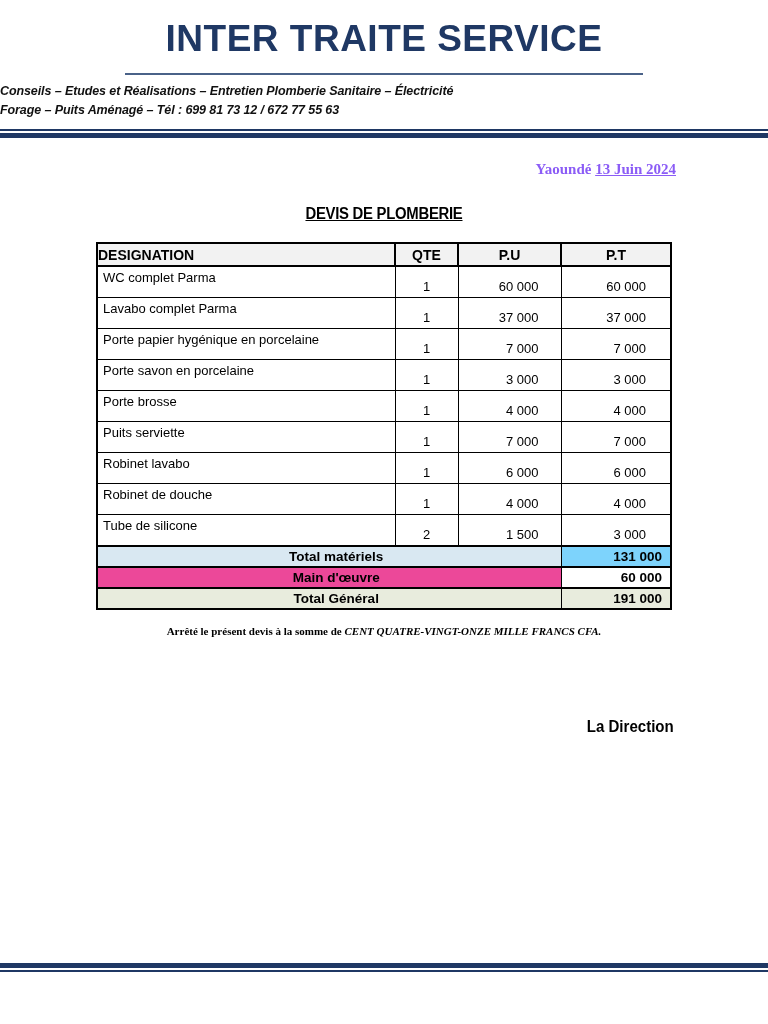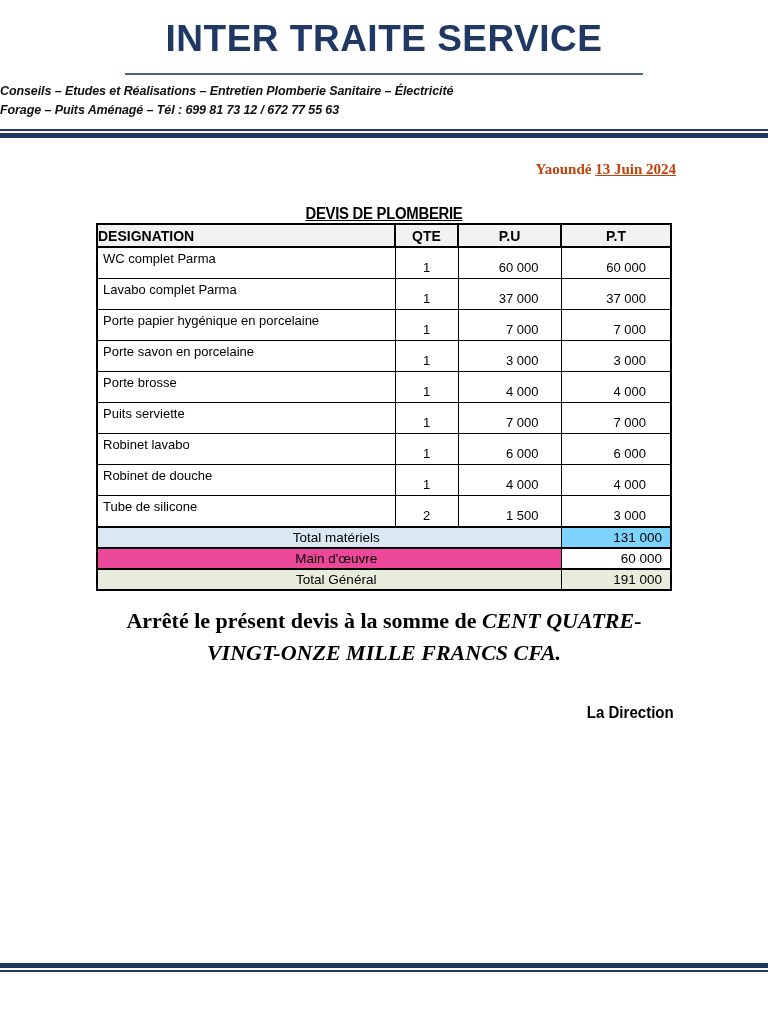--- a/index.html
+++ b/index.html
@@ -71,39 +71,40 @@
   .sheet {
     padding: 0 0 0 0;
   }
   .date-line {
     text-align: right;
     padding-right: 92px;
     padding-top: 23px;
     font-family: "Liberation Serif", serif;
     font-weight: bold;
     font-size: 15px;
-    color: #c2410c;
+    color: #8b5cf6;
   }
   .date-line .date-value {
     text-decoration: underline;
   }
 
   .doc-title {
     text-align: center;
     margin-top: 27px;
     font-family: "Liberation Sans", sans-serif;
     font-weight: bold;
     font-size: 16px;
     letter-spacing: -0.3px;
     text-decoration: underline;
     transform: scaleX(0.93);
   }
 
   
   .table-wrap {
+    margin-top: 19px;
     padding-left: 96px;
   }
   table.devis {
     border-collapse: collapse;
     width: 574px;
     table-layout: fixed;
     font-size: 13px;
   }
   table.devis col.c-desig { width: 298px; }
   table.devis col.c-qte   { width: 63px; }
@@ -165,21 +166,21 @@
     text-align: right;
     padding-right: 24px;
     padding-bottom: 3px;
     border-left-width: 1px;
     border-right-width: 2px;
   }
 
   
   table.devis tr.total-row td {
     height: 19px;
-    font-weight: normal;
+    font-weight: bold;
     font-size: 13.5px;
     vertical-align: middle;
     border-top: 2px solid #000;
     border-bottom: 2px solid #000;
     padding-left: 32px;
   }
   table.devis tr.total-row td.total-label {
     text-align: center;
     border-left: 2px solid #000;
     border-right: 1px solid #000;
@@ -195,31 +196,31 @@
   tr.tr-maindoeuvre td { background: #ffffff; }
   tr.tr-general td { background: #e8ecdd; }
 
   
   .closing {
     margin-top: 14px;
     padding: 0 96px 0 96px;
     text-align: center;
     font-family: "Liberation Serif", serif;
     font-weight: bold;
-    font-size: 22px;
+    font-size: 11px;
     line-height: 1.42;
   }
   .closing .amount-words {
     font-style: italic;
   }
 
   .signature {
     text-align: right;
     padding-right: 92px;
-    margin-top: 36px;
+    margin-top: 78px;
     font-family: "Liberation Sans", sans-serif;
     font-weight: bold;
     font-size: 16px;
     text-decoration: underline;
   }
   .signature span { display: inline-block; transform: scaleX(0.94); }
 
   
   .footer-rules {
     position: absolute;

